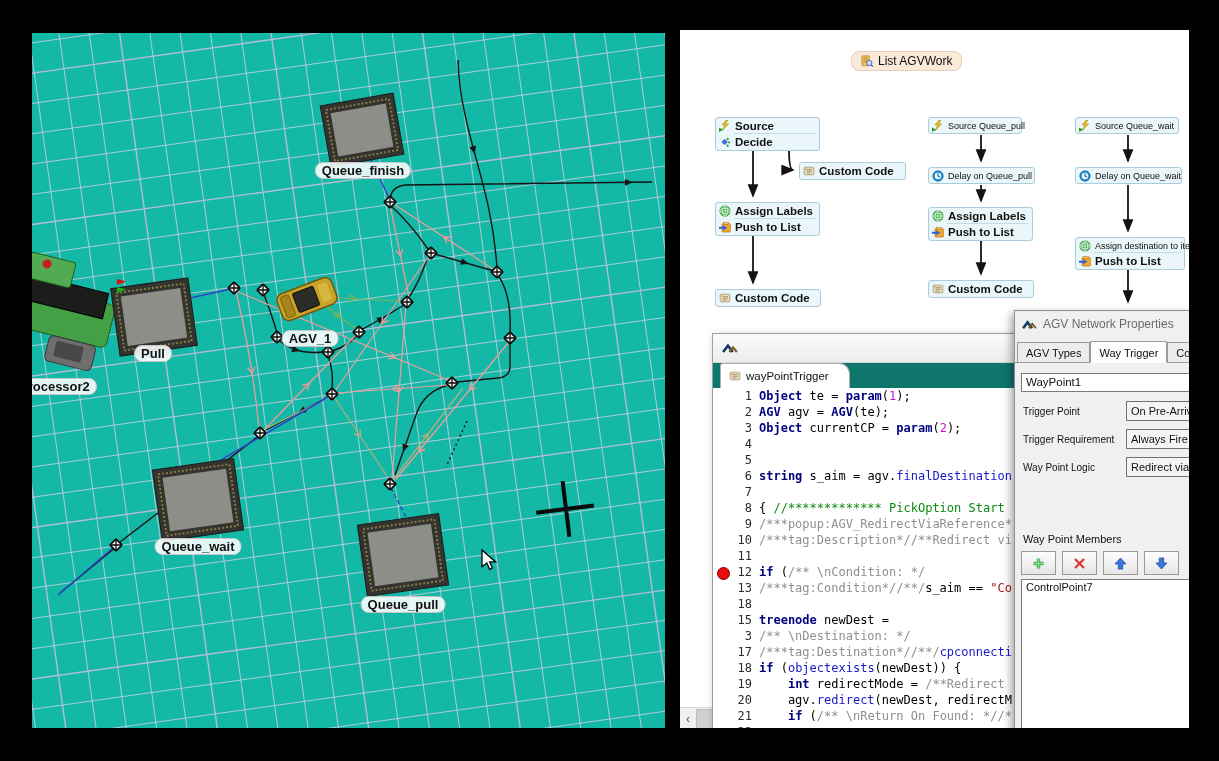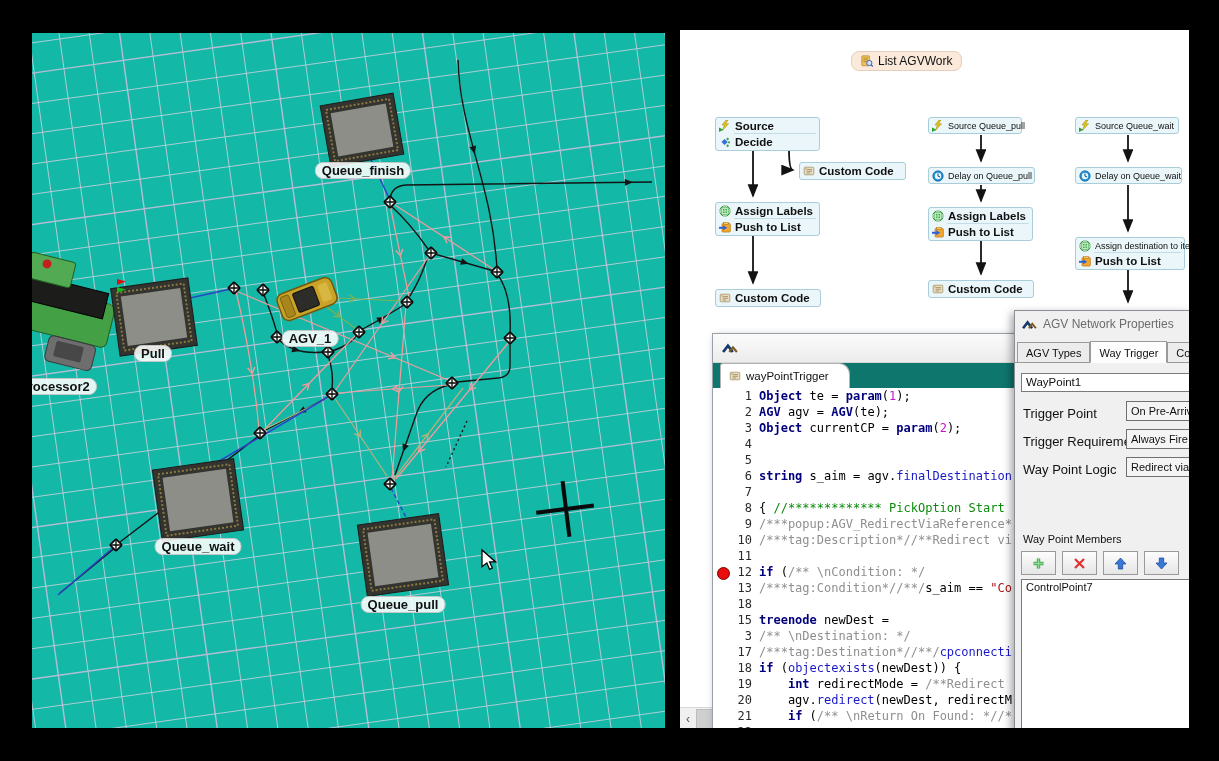--- a/index.html
+++ b/index.html
@@ -59,21 +59,21 @@
   #props-dialog{position:absolute;left:1014px;top:310px;width:175px;height:418px;background:#f0f0f0;
                 border:1px solid #8a8f96;box-shadow:-3px 3px 8px rgba(0,0,0,.35);z-index:40;overflow:hidden;}
   .dlg-title{height:26px;display:flex;align-items:center;gap:6px;padding:0 7px;color:#6b6b6b;font-size:12px;white-space:nowrap;}
   .dlg-tabs{display:flex;align-items:flex-end;height:25px;padding-left:2px;border-bottom:1px solid #9a9a9a;width:300px;}
   .dlg-tab{background:#ececec;border:1px solid #9a9a9a;border-bottom:none;padding:4px 8px 3px 8px;
            font-size:11px;color:#111;white-space:nowrap;}
   .dlg-tab.active{background:#fdfdfd;position:relative;top:1px;padding-top:5px;border-bottom:1px solid #fdfdfd;}
   .dlg-body{position:absolute;left:0;top:52px;width:300px;bottom:0;}
   .dlg-field{position:absolute;left:6px;top:10px;width:215px;height:17px;background:#fff;border:1px solid #7a7a7a;
              font-size:11.5px;color:#111;padding-left:4px;line-height:17px;}
-  .dlg-row-label{position:absolute;left:8px;font-size:13px;color:#111;white-space:nowrap;}
+  .dlg-row-label{position:absolute;left:8px;font-size:10px;color:#111;white-space:nowrap;}
   .combo{position:absolute;left:111px;width:118px;height:20px;background:#f4f4f4;border:1px solid #707070;
          box-sizing:border-box;font-size:11px;color:#111;display:flex;align-items:center;padding-left:4px;white-space:nowrap;}
   .dlg-label{position:absolute;left:8px;top:170px;font-size:11px;color:#111;}
   .dlg-btn{position:absolute;top:188px;width:33px;height:22px;background:linear-gradient(#fdfdfd,#e6e6e6);
            border:1px solid #9a9a9a;display:flex;align-items:center;justify-content:center;}
   .dlg-list{position:absolute;left:6px;top:216px;width:215px;height:194px;background:#fff;border:1px solid #7a7a7a;
             font-size:11px;color:#111;}
   .list-item{padding:1px 4px;}
 </style>
 </head>

